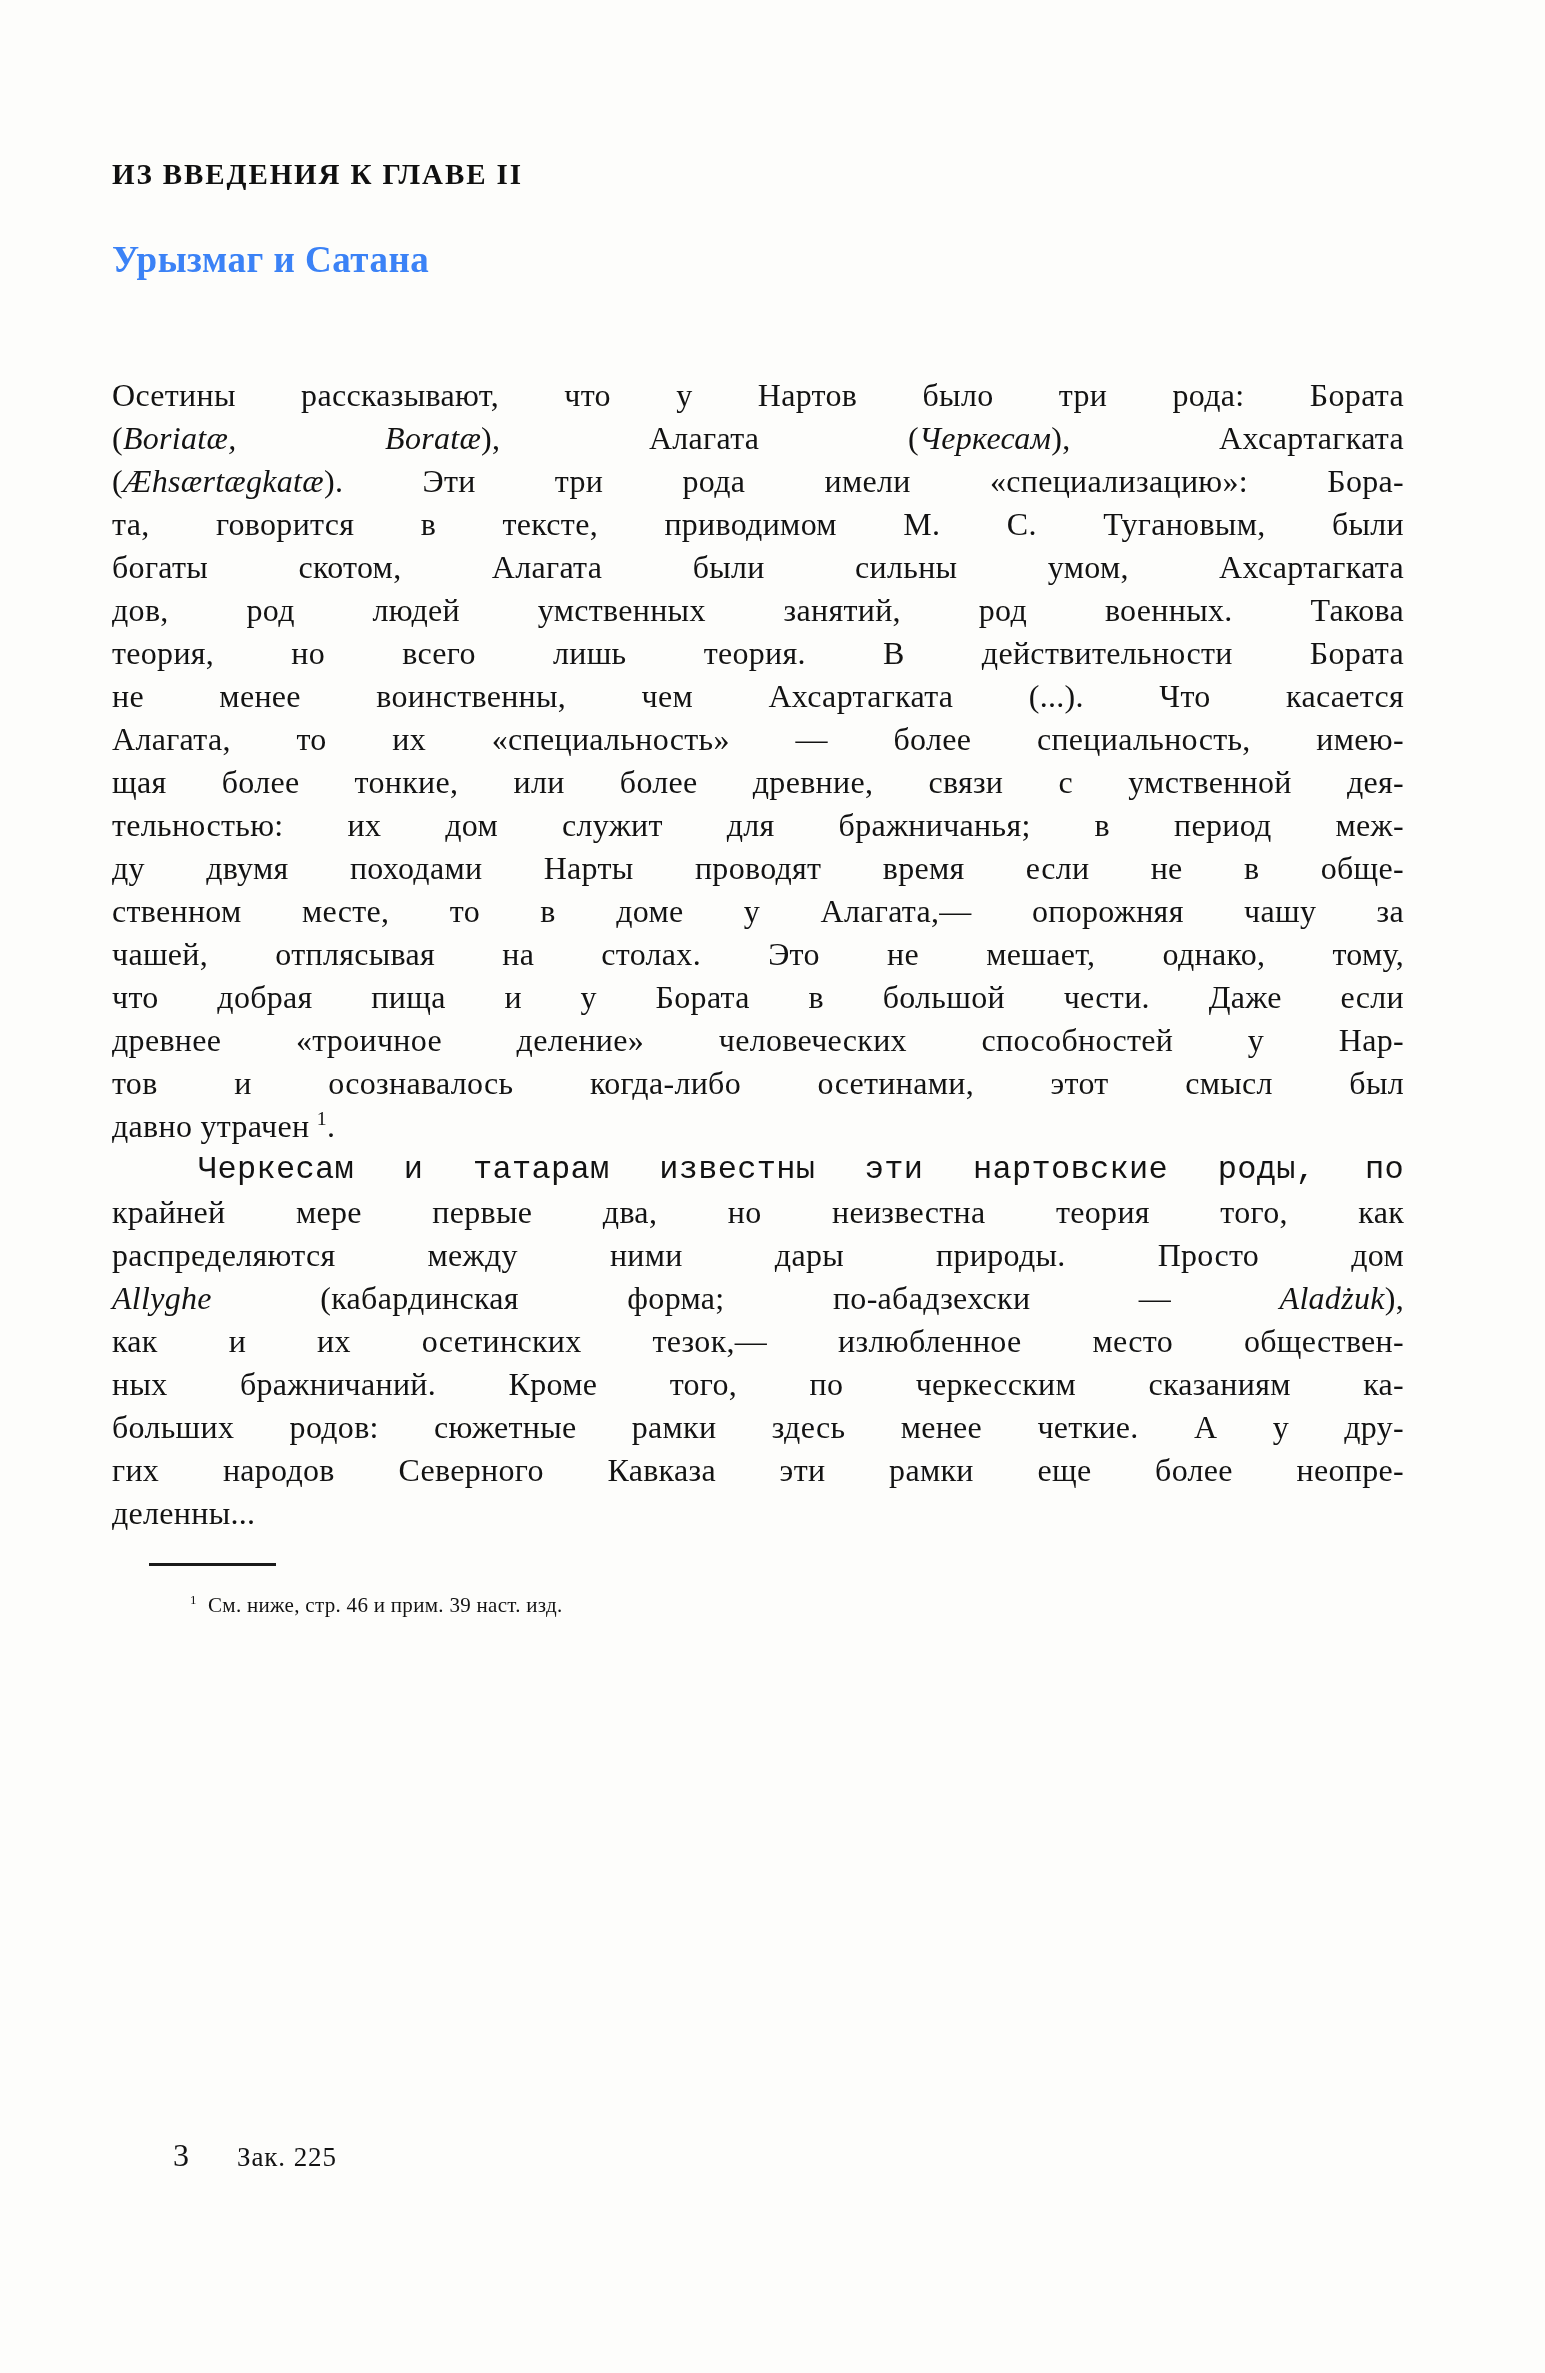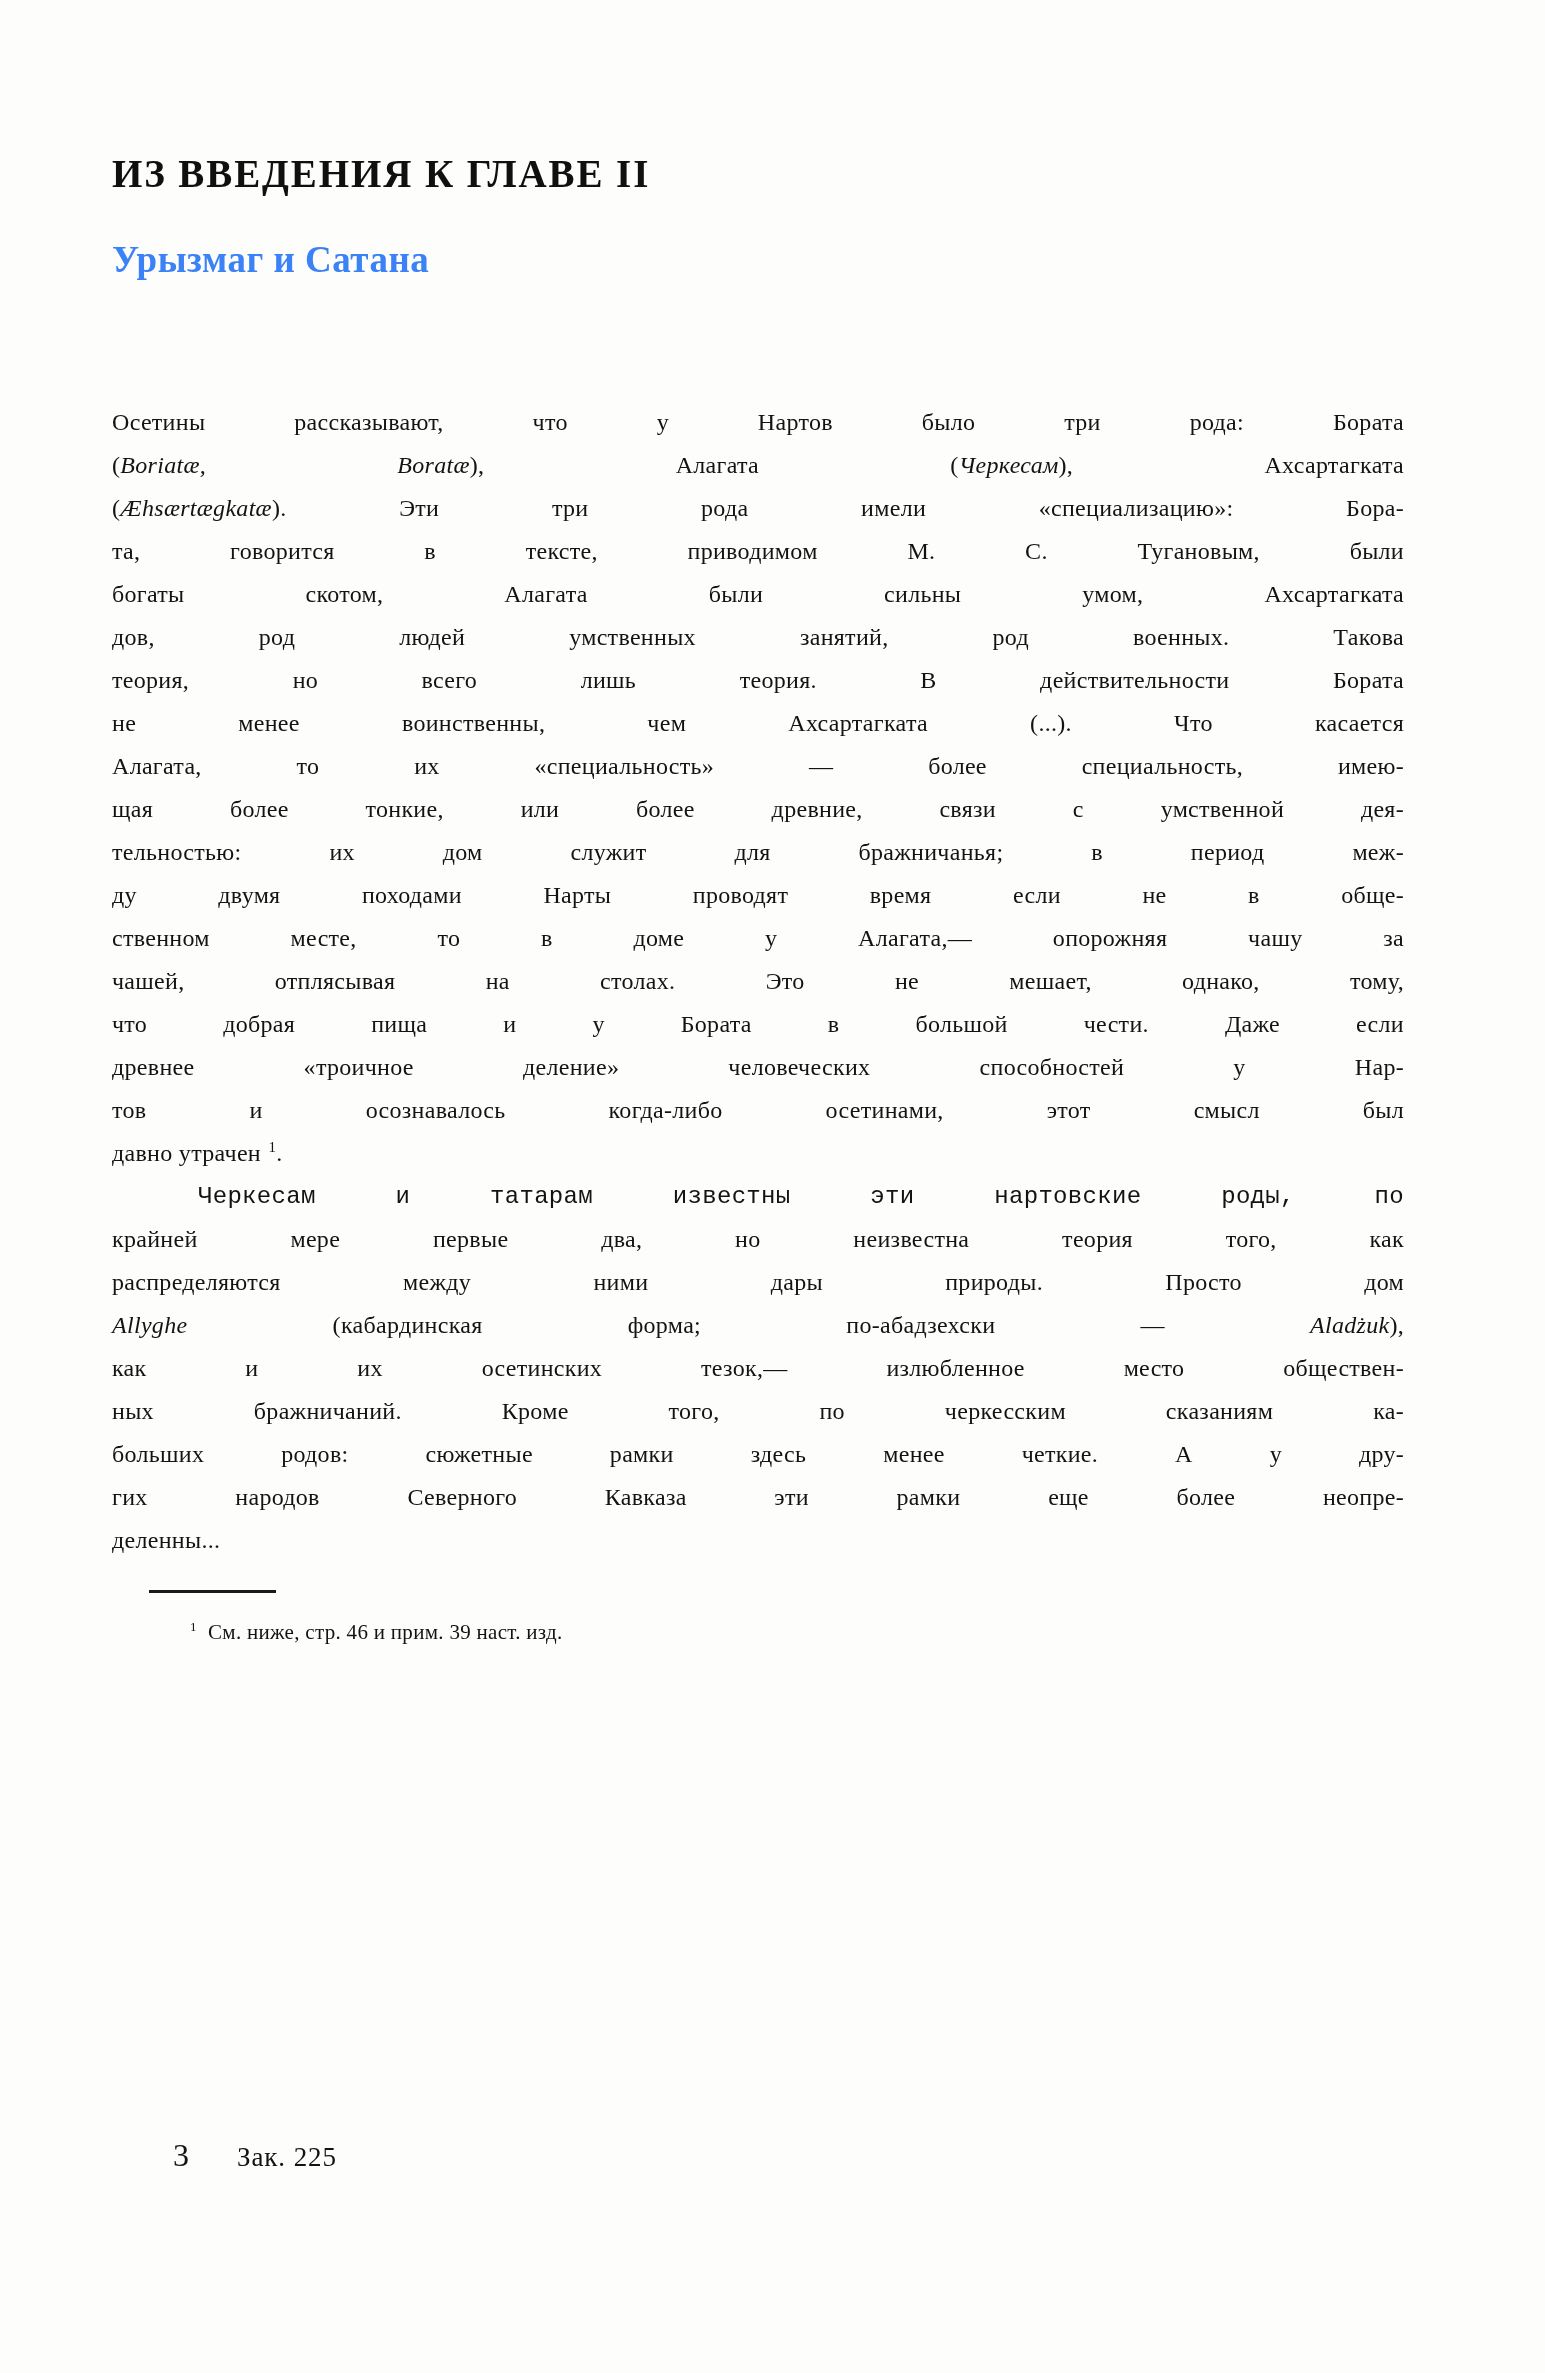--- a/index.html
+++ b/index.html
@@ -16,36 +16,36 @@
   .content {
     position: absolute;
     left: 112px;
     top: 157px;
     width: 1292px;
   }
   .kicker {
     margin: 0;
     font-family: "Liberation Serif", "DejaVu Serif", serif;
     font-weight: bold;
-    font-size: 39px;
+    font-size: 29px;
     line-height: 34px;
     letter-spacing: 1.9px;
     color: #101010;
   }
   .title {
     margin: 47px 0 0 0;
     font-weight: bold;
     font-size: 37px;
     line-height: 43px;
     letter-spacing: 0.5px;
     color: #3b82f6;
   }
   .bodytext {
-    margin-top: 120px;
-    font-size: 24px;
+    margin-top: 93px;
+    font-size: 32px;
     line-height: 43px;
     letter-spacing: 0.3px;
   }
   .para { margin: 0; }
   .line {
     display: block;
     text-align: justify;
     text-align-last: justify;
     white-space: normal;
   }

